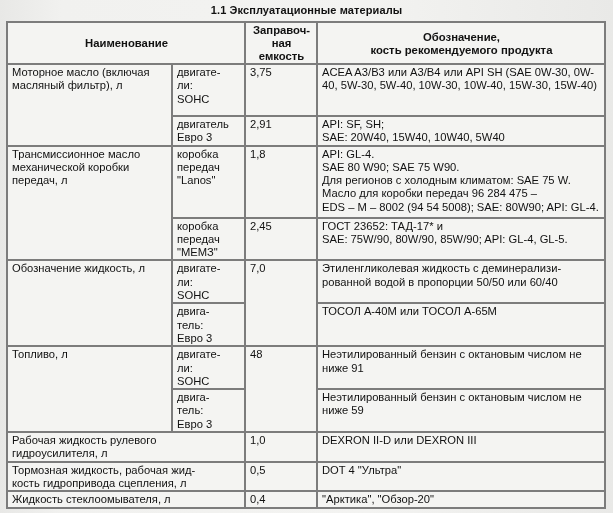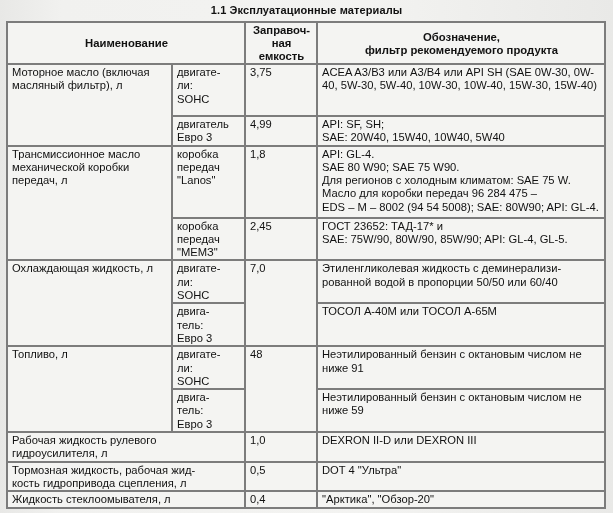--- a/index.html
+++ b/index.html
@@ -68,35 +68,35 @@
       <col class="c2">
       <col class="c3">
       <col class="c4">
     </colgroup>
   <tbody>
       <tr class="h-head">
     <th colspan="2"><span class="pre">Наименование</span></th>
     <th><span class="pre">Заправоч-
 ная емкость</span></th>
     <th><span class="pre">Обозначение,
-фильтр рекомендуемого продукта</span></th>
+кость рекомендуемого продукта</span></th>
   </tr>
 
   <tr class="h-oil1">
     <td rowspan="2" class="name">Моторное масло (включая масляный фильтр), л</td>
     <td class="pre">двигате-
 ли:
 SOHC</td>
     <td class="cap">3,75</td>
     <td>ACEA A3/B3 или A3/B4 или API SH (SAE 0W-30, 0W-40, 5W-30, 5W-40, 10W-30, 10W-40, 15W-30, 15W-40)</td>
   </tr>
   <tr class="h-oil2">
     <td class="pre">двигатель
 Евро 3</td>
-    <td class="cap">4,99</td>
+    <td class="cap">2,91</td>
     <td class="pre">API: SF, SH;
 SAE: 20W40, 15W40, 10W40, 5W40</td>
   </tr>
 
   <tr class="h-tr1">
     <td rowspan="2" class="name">Трансмиссионное масло механической коробки передач, л</td>
     <td class="pre">коробка
 передач
 "Lanos"</td>
     <td class="cap">1,8</td>
@@ -109,21 +109,21 @@
   <tr class="h-tr2">
     <td class="pre">коробка
 передач
 "МЕМЗ"</td>
     <td class="cap">2,45</td>
     <td class="pre">ГОСТ 23652: ТАД-17* и
 SAE: 75W/90, 80W/90, 85W/90; API: GL-4, GL-5.</td>
   </tr>
 
   <tr class="h-cool1">
-    <td rowspan="2" class="name">Охлаждающая жидкость, л</td>
+    <td rowspan="2" class="name">Обозначение жидкость, л</td>
     <td class="pre">двигате-
 ли:
 SOHC</td>
     <td rowspan="2" class="cap">7,0</td>
     <td class="pre">Этиленгликолевая жидкость с деминерализи-
 рованной водой в пропорции 50/50 или 60/40</td>
   </tr>
   <tr class="h-cool2">
     <td class="pre">двига-
 тель:

